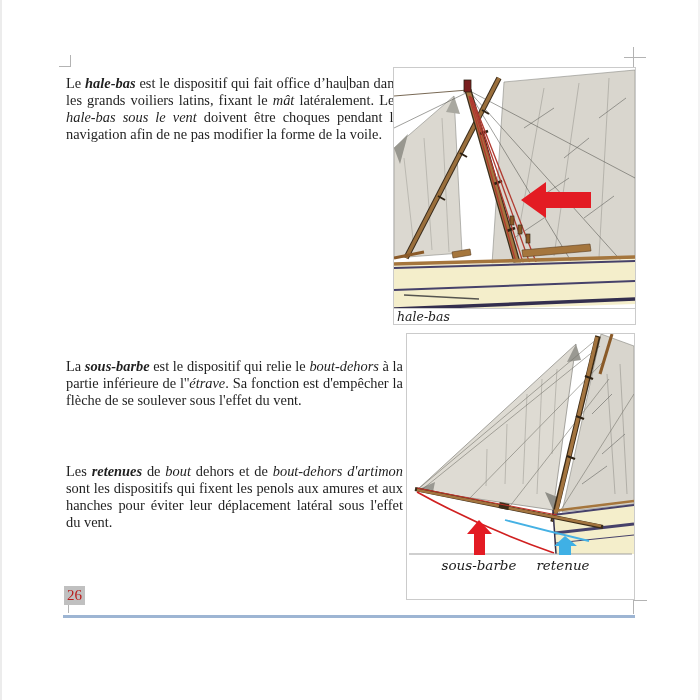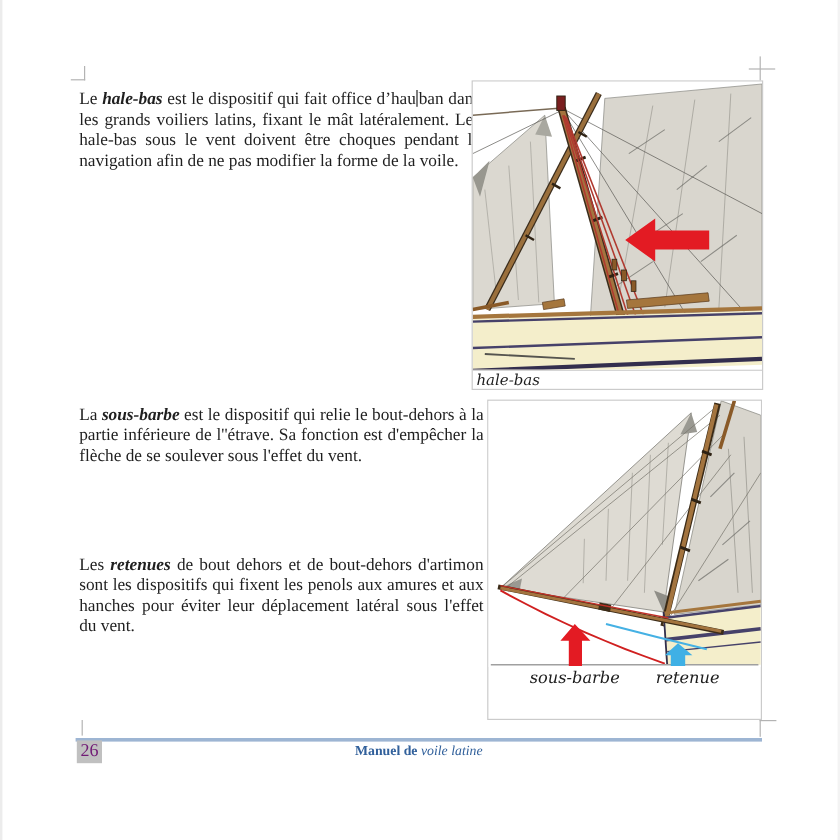--- a/index.html
+++ b/index.html
@@ -6,49 +6,49 @@
   .page{position:relative;width:700px;height:700px;background:#ffffff;overflow:hidden;
         font-family:"Liberation Serif",serif;color:#1f1f1f;}
   .edge{position:absolute;top:0;height:700px;}
   .edge-left{left:0;width:2px;background:#ececec;}
   .edge-right{right:0;width:2px;background:#f3f3f3;}
 
   
   .para{position:absolute;font-size:14.4px;line-height:17px;text-align:justify;
         letter-spacing:0;}
   #para1{left:66px;top:61px;width:334px;}
-  #para2{left:66px;top:324px;width:337px;}
+  #para2{left:66px;top:344px;width:337px;}
   #para3{left:66px;top:449px;width:337px;}
   .seg-n{font-style:normal;margin-top:48px;}
-  .seg-i{}
+  .seg-i{font-style:italic;}
   .seg-b{font-weight:bold;}
   .seg-bi{font-weight:bold;font-style:italic;}
   .seg-caret{display:inline-block;width:1.4px;height:14px;background:#2a2a2a;
              margin:0 0.5px -2px 0.5px;}
 
   
   .fig{position:absolute;border:1px solid #cbcbcb;background:#ffffff;}
   #fig1{left:393px;top:67px;width:241px;}
   #fig1 svg{display:block;}
   .fig-caption{display:block;border-top:1px solid #cbcbcb;height:15px;line-height:15px;
                font-family:"DejaVu Serif",serif;font-style:italic;font-size:12.5px;
                color:#1c1c1c;padding-left:3px;}
   #fig2{left:406px;top:333px;width:227px;height:265px;}
   #fig2 svg{display:block;}
   .fig2-label{position:absolute;top:223px;font-family:"DejaVu Serif",serif;
               font-style:italic;font-size:13.5px;color:#1c1c1c;text-align:center;}
   #label-sousbarbe{left:22px;width:100px;}
-  #label-retenue{left:126px;width:80px;}
+  #label-retenue{left:116px;width:80px;}
 
   
   .mark{position:absolute;background:#b3b3b3;}
 
   
   .footer-rule{position:absolute;left:63px;top:615px;width:572px;height:3px;background:#9db5d3;}
-  .page-number{position:absolute;left:64px;top:617px;font-size:15px;color:#701a75;
+  .page-number{position:absolute;left:64px;top:586px;font-size:15px;color:#b91c1c;
                background:#c0c0c0;padding:0 3px;line-height:19px;}
   .footer-title{position:absolute;left:63px;top:619px;width:572px;text-align:center;
                 font-size:11.5px;color:#31609b;line-height:14px;}
   .footer-title .seg-b{font-weight:bold;}
   .footer-title .seg-i{font-style:italic;}
 </style>
 </head>
 <body>
 
 <div class="page">
@@ -189,17 +189,14 @@
       <polygon points="72,186 85,200 78,200 78,221 67,221 67,200 60,200" fill="#e31b23"></polygon>
 
       <polygon points="158,202 170,212 164,212 164,221 152,221 152,212 147,212" fill="#3fb0e5"></polygon>
     </svg>
     <span class="fig2-label" id="label-sousbarbe">sous-barbe</span>
     <span class="fig2-label" id="label-retenue">retenue</span>
   </figure>
 
   <div class="footer-rule"></div>
   <span class="page-number">26</span>
-  <div class="footer-title">
-    <span class="seg-b">Manuel de </span><span class="seg-i">voile latine</span>
-  </div>
 
 </div>
 
 </body></html>

